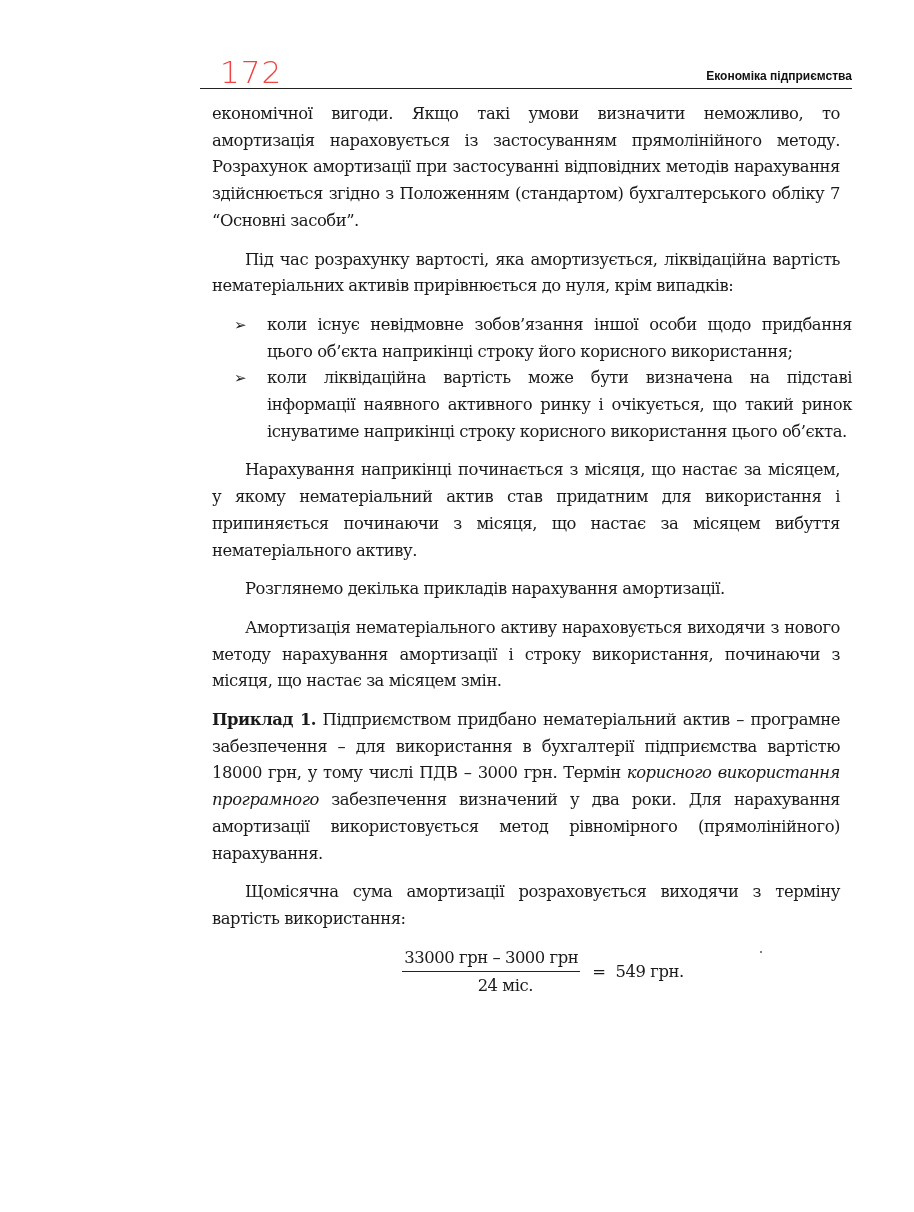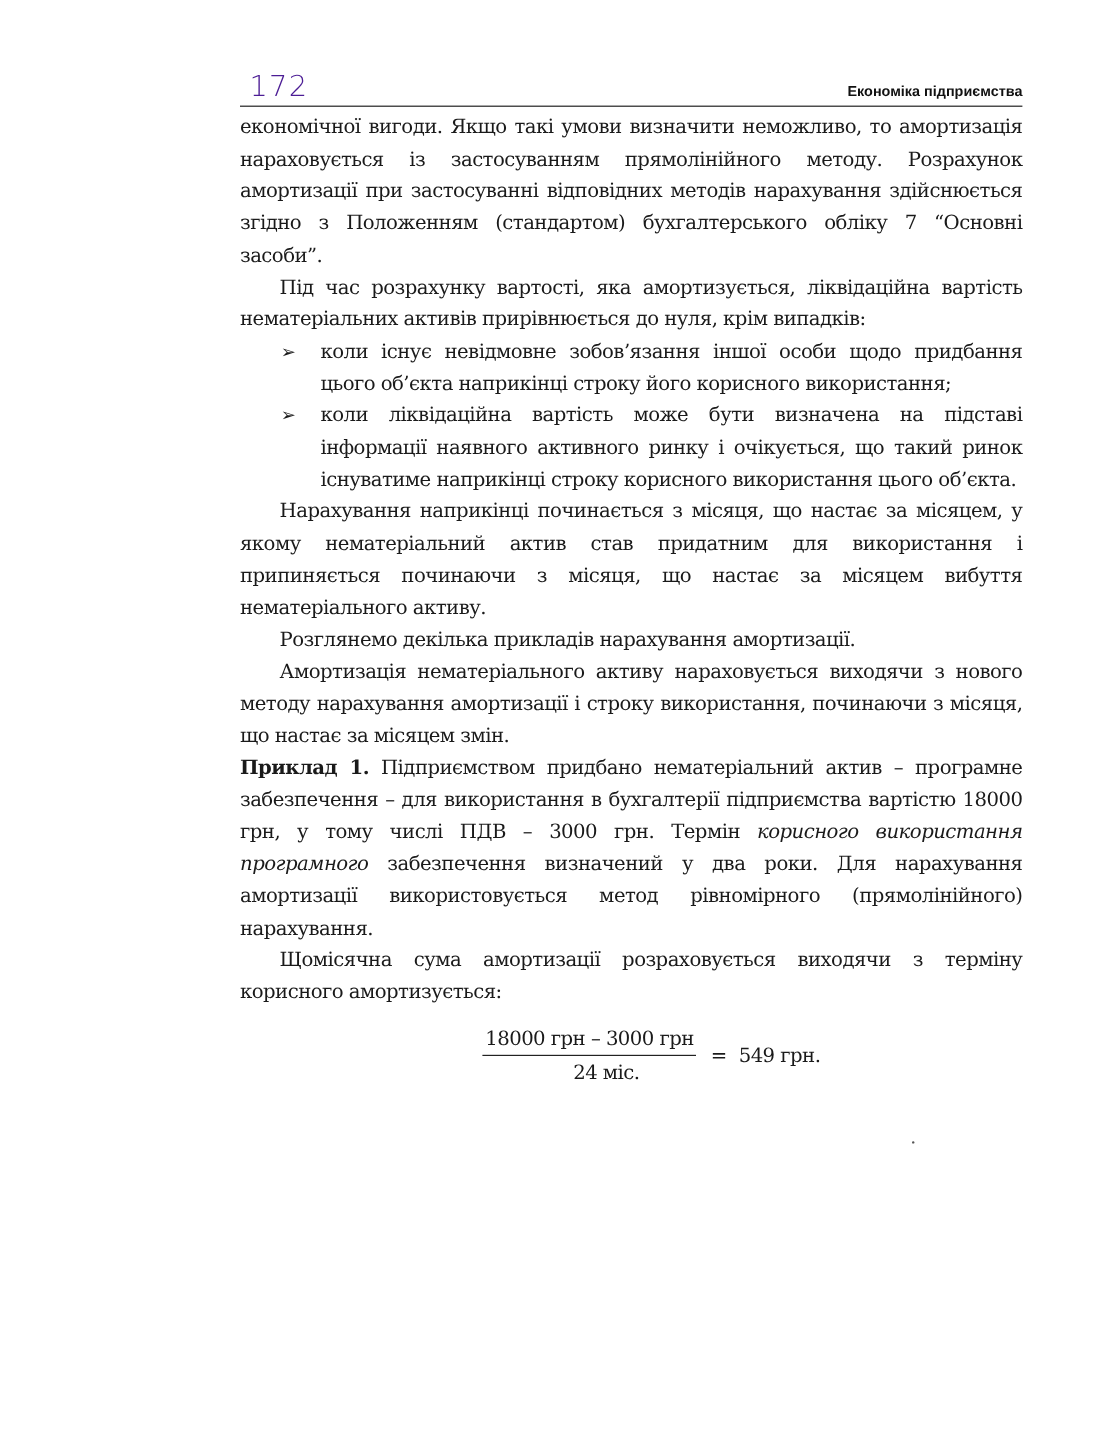--- a/index.html
+++ b/index.html
@@ -1,22 +1,22 @@
 <!DOCTYPE html>
 <html><head>
 <meta charset="utf-8">
 <style>
   html, body { margin: 0; padding: 0; background: #ffffff; }
   body { width: 914px; height: 1212px; position: relative; overflow: hidden; color: #1a1a1a; }
   .page { position: absolute; left: 200px; top: 58px; width: 652px; }
   .running-head { position: relative; height: 30px; border-bottom: 1.5px solid #222; }
-  .page-number { position: absolute; left: 8px; top: 0px; font-family: "DejaVu Sans", sans-serif; font-size: 24px; font-weight: 300; letter-spacing: 1px; color: #4c1d95; line-height: 28px; }
+  .page-number { position: absolute; left: 20px; top: 0px; font-family: "DejaVu Sans", sans-serif; font-size: 31px; font-weight: 300; letter-spacing: 1px; color: #ef4444; line-height: 28px; }
   .book-title { position: absolute; right: 0; top: 8px; font-family: "Liberation Sans", sans-serif; font-weight: bold; font-size: 12px; color: #111; line-height: 20px; }
   .body { font-family: "DejaVu Serif", serif; font-size: 16.4px; line-height: 26.7px; text-align: justify; margin-top: 4px; letter-spacing: -0.45px; word-spacing: 0px; }
-  .body p { margin: 0; }
+  .body p { margin: 12px; }
   .indent { text-indent: 33px; }
   ul.bullets { list-style: none; margin: 0; padding: 0 0 0 67px; }
   ul.bullets li { position: relative; }
   ul.bullets li .bullet { position: absolute; left: -33px; top: 0; font-size: 15px; }
   .example { margin: 23px 0 0 67px; }
   .bold { font-weight: bold; }
   .it { font-style: italic; }
   .formula { display: flex; align-items: center; justify-content: center; margin: 12px 0 16px 34px; height: 56px; }
   .fraction { display: inline-flex; flex-direction: column; align-items: center; }
   .numer { border-bottom: 1.5px solid #222; padding: 0 2px 1px 2px; line-height: 24px; }
@@ -45,25 +45,25 @@
         <span class="bullet">➢</span>
         <span>коли ліквідаційна вартість може бути визначена на підставі інформації наявного активного ринку і очікується, що такий ринок існуватиме наприкінці строку корисного використання цього об’єкта.</span>
       </li>
     </ul>
     <p class="indent">Нарахування наприкінці починається з місяця, що настає за місяцем, у якому нематеріальний актив став придатним для використання і припиняється починаючи з місяця, що настає за місяцем вибуття нематеріального активу.</p>
     <p class="indent">Розглянемо декілька прикладів нарахування амортизації.</p>
     <p class="indent">Амортизація нематеріального активу нараховується виходячи з нового методу нарахування амортизації і строку використання, починаючи з місяця, що настає за місяцем змін.</p>
 
     <p class="example"><span class="bold">Приклад 1.</span><span> Підприємством придбано нематеріальний актив – програмне забезпечення – для використання в бухгалтерії підприємства вартістю 18000 грн, у тому числі ПДВ – 3000 грн. Термін </span><span class="it">корисного використання програмного</span><span> забезпечення визначений у два роки. Для нарахування амортизації використовується метод рівномірного (прямолінійного) нарахування.</span></p>
 
-    <p class="indent">Щомісячна сума амортизації розраховується виходячи з терміну корисного амортизується:</p>
+    <p class="indent">Щомісячна сума амортизації розраховується виходячи з терміну вартість використання:</p>
 
     <div class="formula">
       <span class="fraction">
-        <span class="numer">18000 грн – 3000 грн</span>
+        <span class="numer">33000 грн – 3000 грн</span>
         <span class="denom">24 міс.</span>
       </span>
       <span class="eq">=</span>
       <span>549 грн.</span>
     </div>
 
   </div>
 </div>
 <div class="dot-speck"></div>
 

